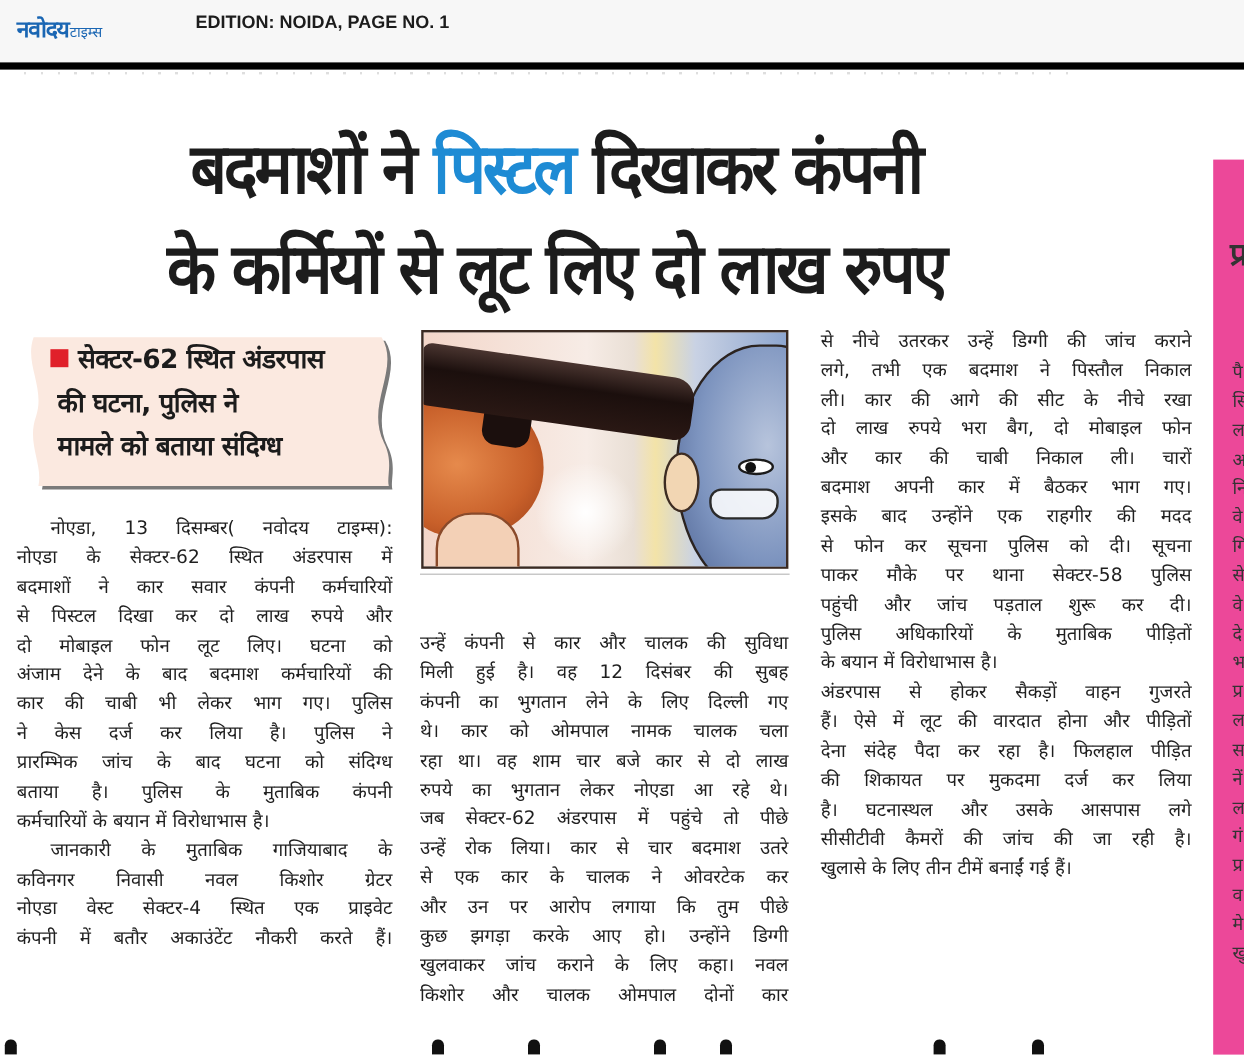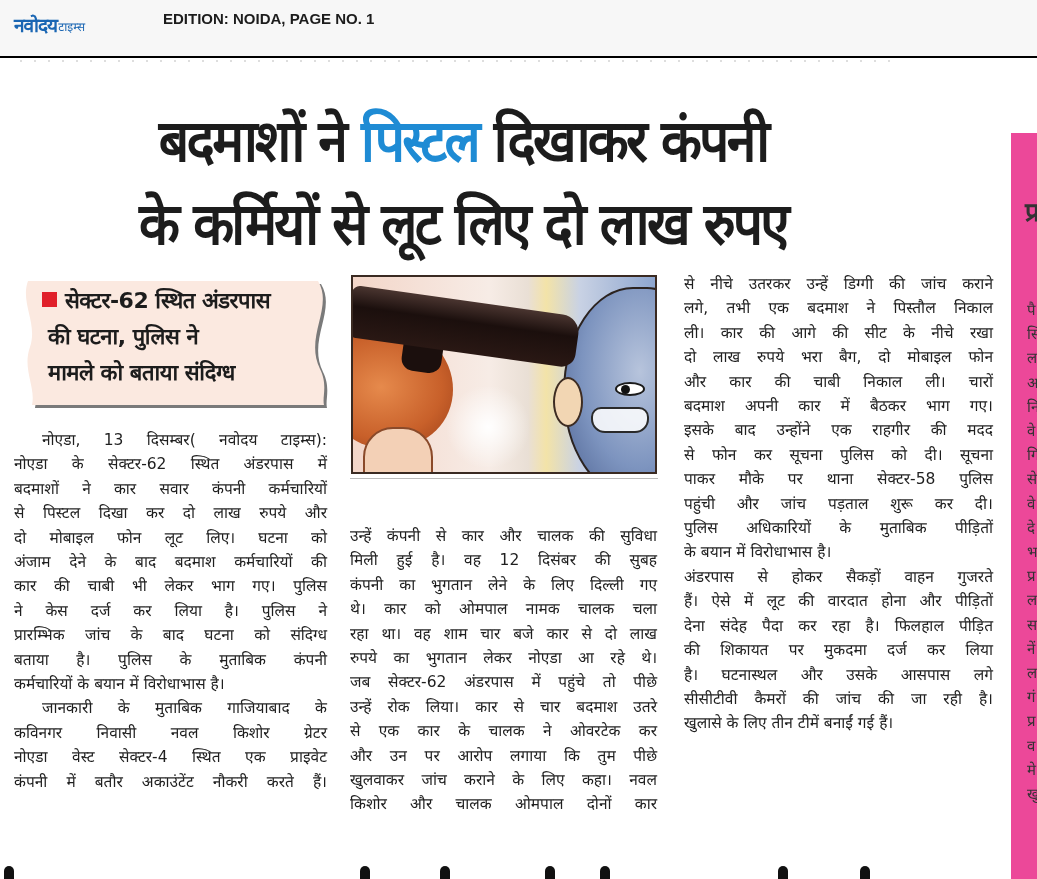--- a/index.html
+++ b/index.html
@@ -2,21 +2,21 @@
 <html><head>
 <meta charset="utf-8">
 <style>
   * { box-sizing: border-box; margin: 0; padding: 0; }
   html, body { width: 1037px; height: 879px; overflow: hidden; background: #ffffff; }
   body { position: relative; font-family: "DejaVu Sans", sans-serif; color: #1a1a1a; }
 
   
   .topbar {
     position: absolute; left: 0; top: 0; width: 1037px; height: 58px;
-    background: #f7f7f7; border-bottom: 2px solid #000000;
+    background: #f7f7f7; border-bottom: 6px solid #000000;
   }
   .logo {
     position: absolute; left: 14px; top: 10px; height: 26px;
     display: flex; align-items: flex-end;
   }
   .logo-main {
     font-family: "DejaVu Sans", sans-serif; font-weight: bold; font-size: 19px;
     color: #1a66b3; letter-spacing: -1px; line-height: 22px;
   }
   .logo-sub {
@@ -212,20 +212,21 @@
   <span class="line">उन्हें कंपनी से  कार और चालक की सुविधा</span>
   <span class="line">मिली हुई है। वह 12 दिसंबर की सुबह</span>
   <span class="line">कंपनी का भुगतान लेने के लिए दिल्ली गए</span>
   <span class="line">थे। कार को ओमपाल नामक चालक चला</span>
   <span class="line">रहा था। वह शाम चार बजे कार से दो लाख</span>
   <span class="line">रुपये का भुगतान लेकर नोएडा आ रहे थे।</span>
   <span class="line">जब  सेक्टर-62 अंडरपास में पहुंचे तो पीछे</span>
   <span class="line">उन्हें रोक लिया। कार से चार बदमाश उतरे</span>
   <span class="line">से एक कार के चालक ने ओवरटेक कर</span>
   <span class="line">और  उन पर आरोप लगाया कि तुम पीछे</span>
+  <span class="line">कुछ झगड़ा करके आए हो। उन्होंने डिग्गी</span>
   <span class="line">खुलवाकर जांच कराने के लिए कहा। नवल</span>
   <span class="line">किशोर और चालक ओमपाल दोनों कार</span>
 </div>
 
 <div class="col col3">
   <span class="line">से नीचे उतरकर उन्हें डिग्गी की जांच कराने</span>
   <span class="line">लगे, तभी एक बदमाश ने पिस्तौल निकाल</span>
   <span class="line">ली। कार की आगे की सीट के नीचे रखा</span>
   <span class="line">दो लाख रुपये भरा बैग, दो मोबाइल फोन</span>
   <span class="line">और कार की चाबी निकाल ली। चारों</span>

